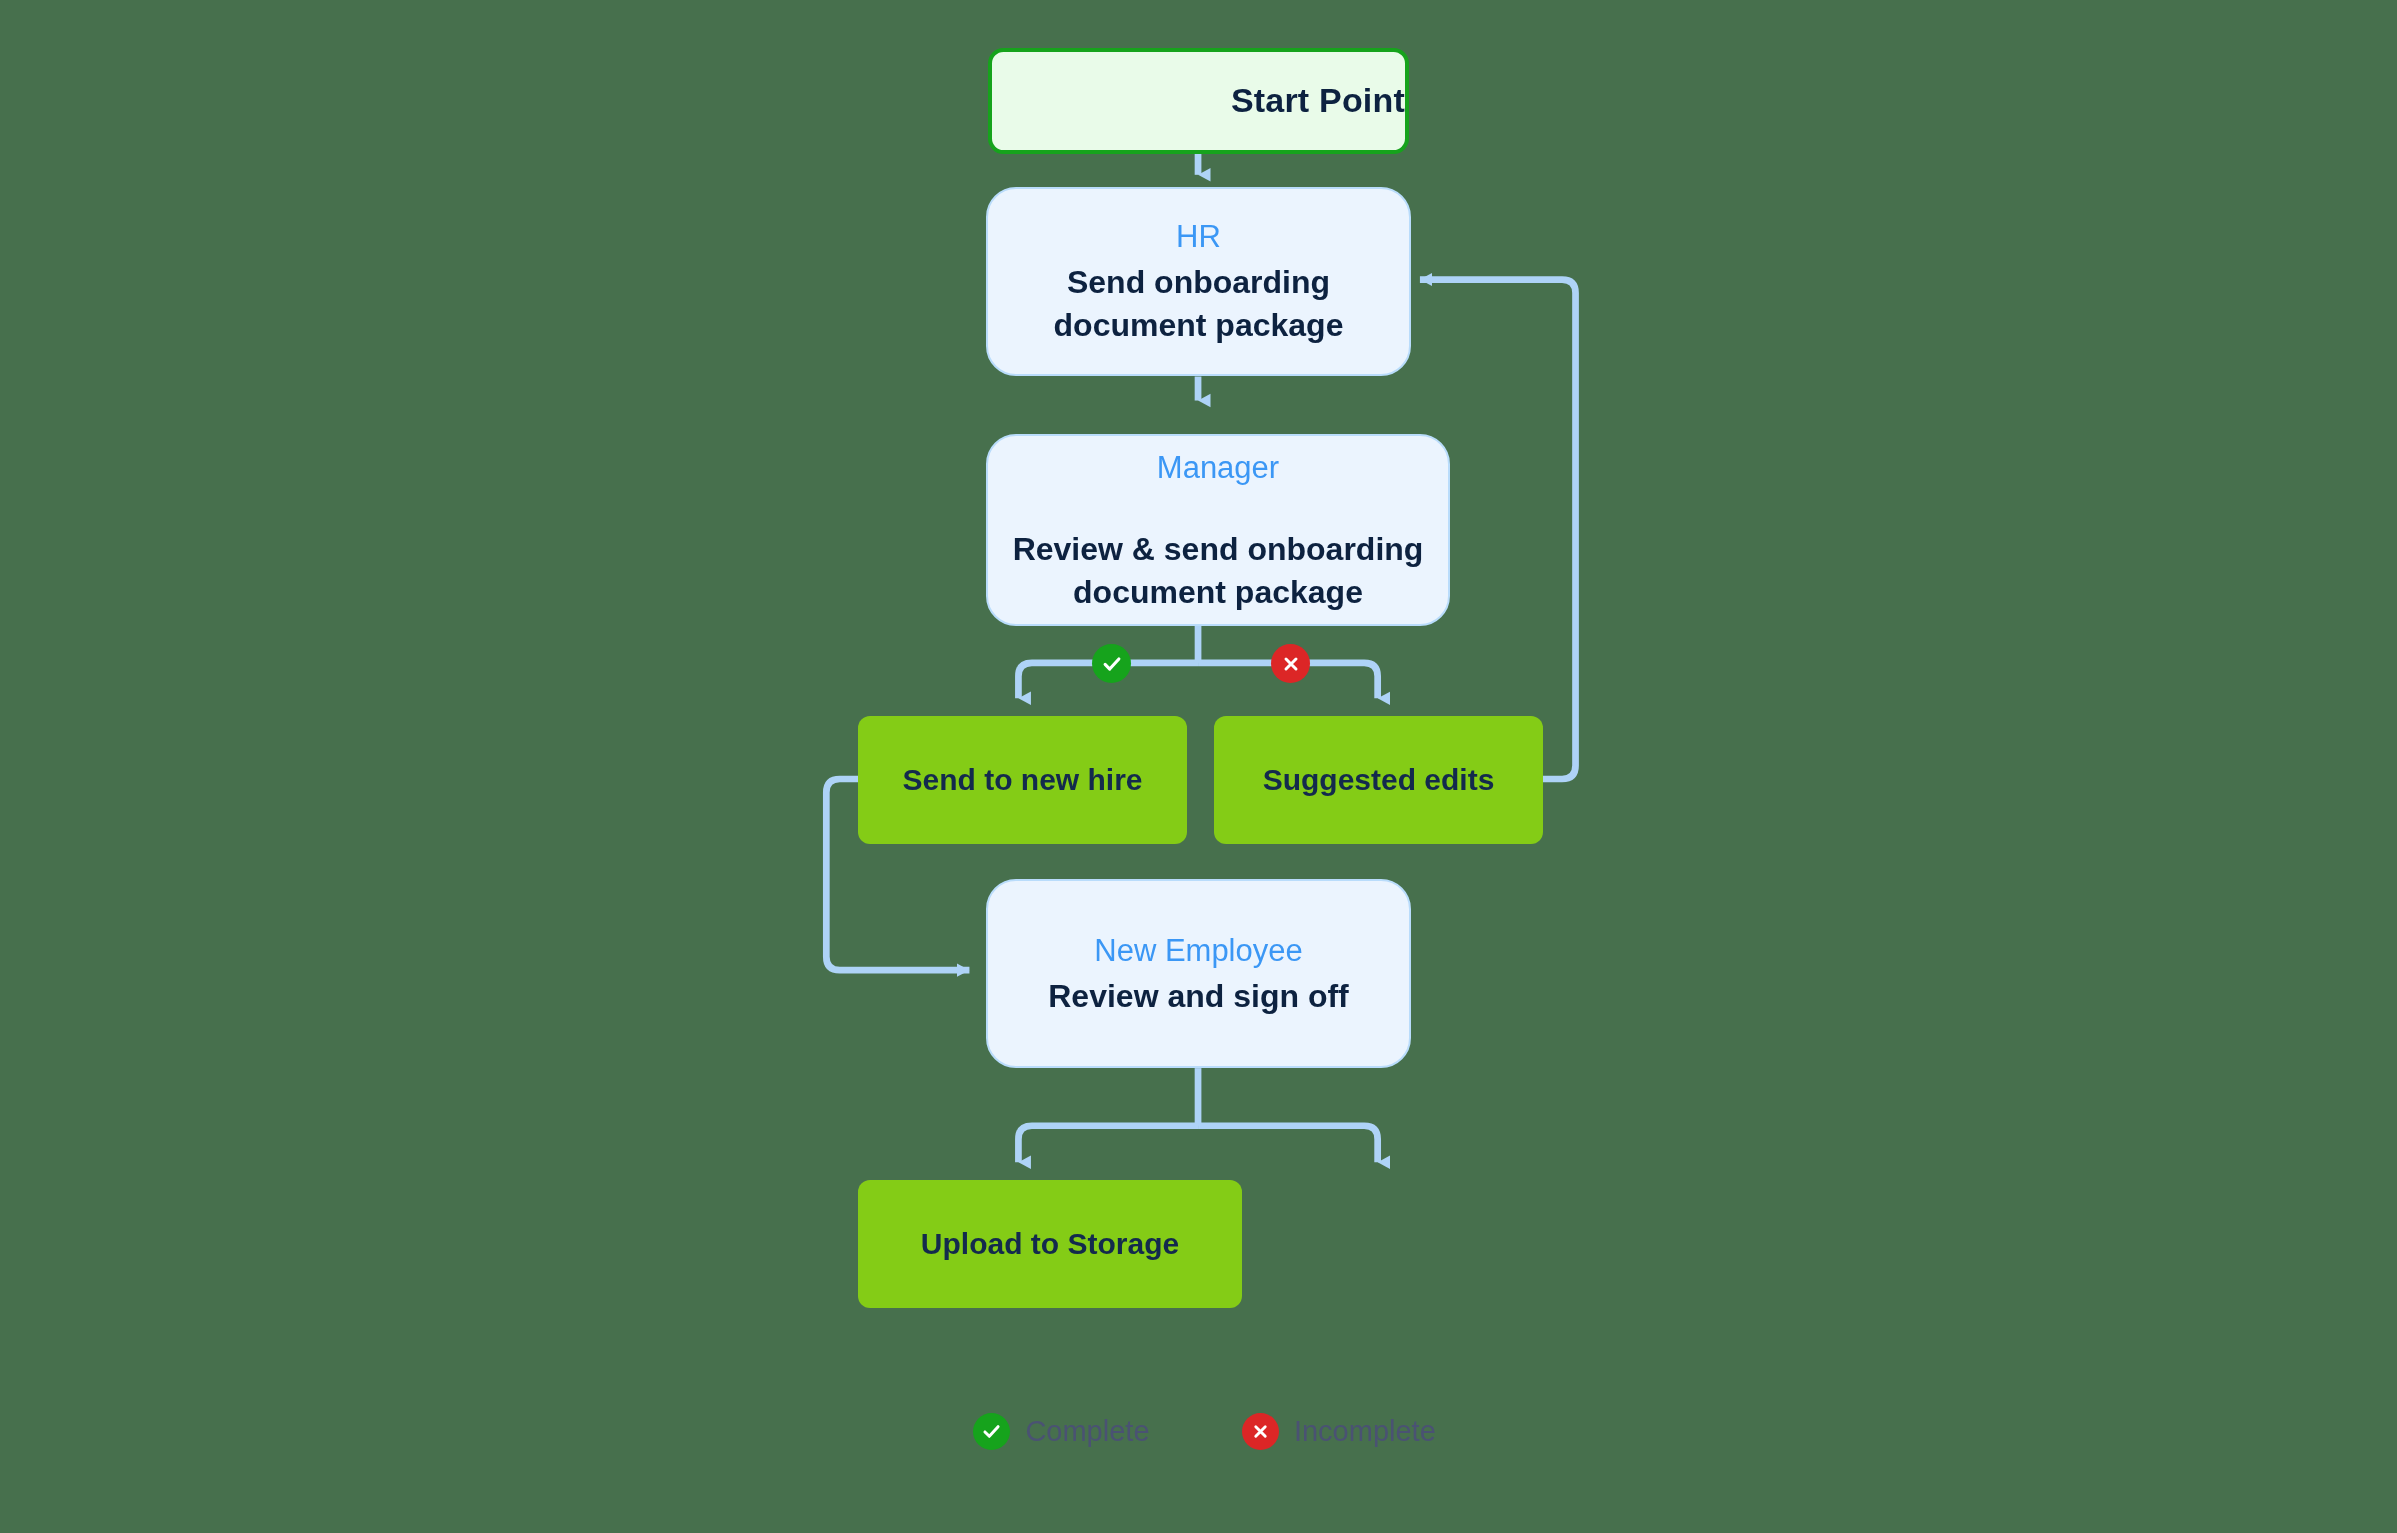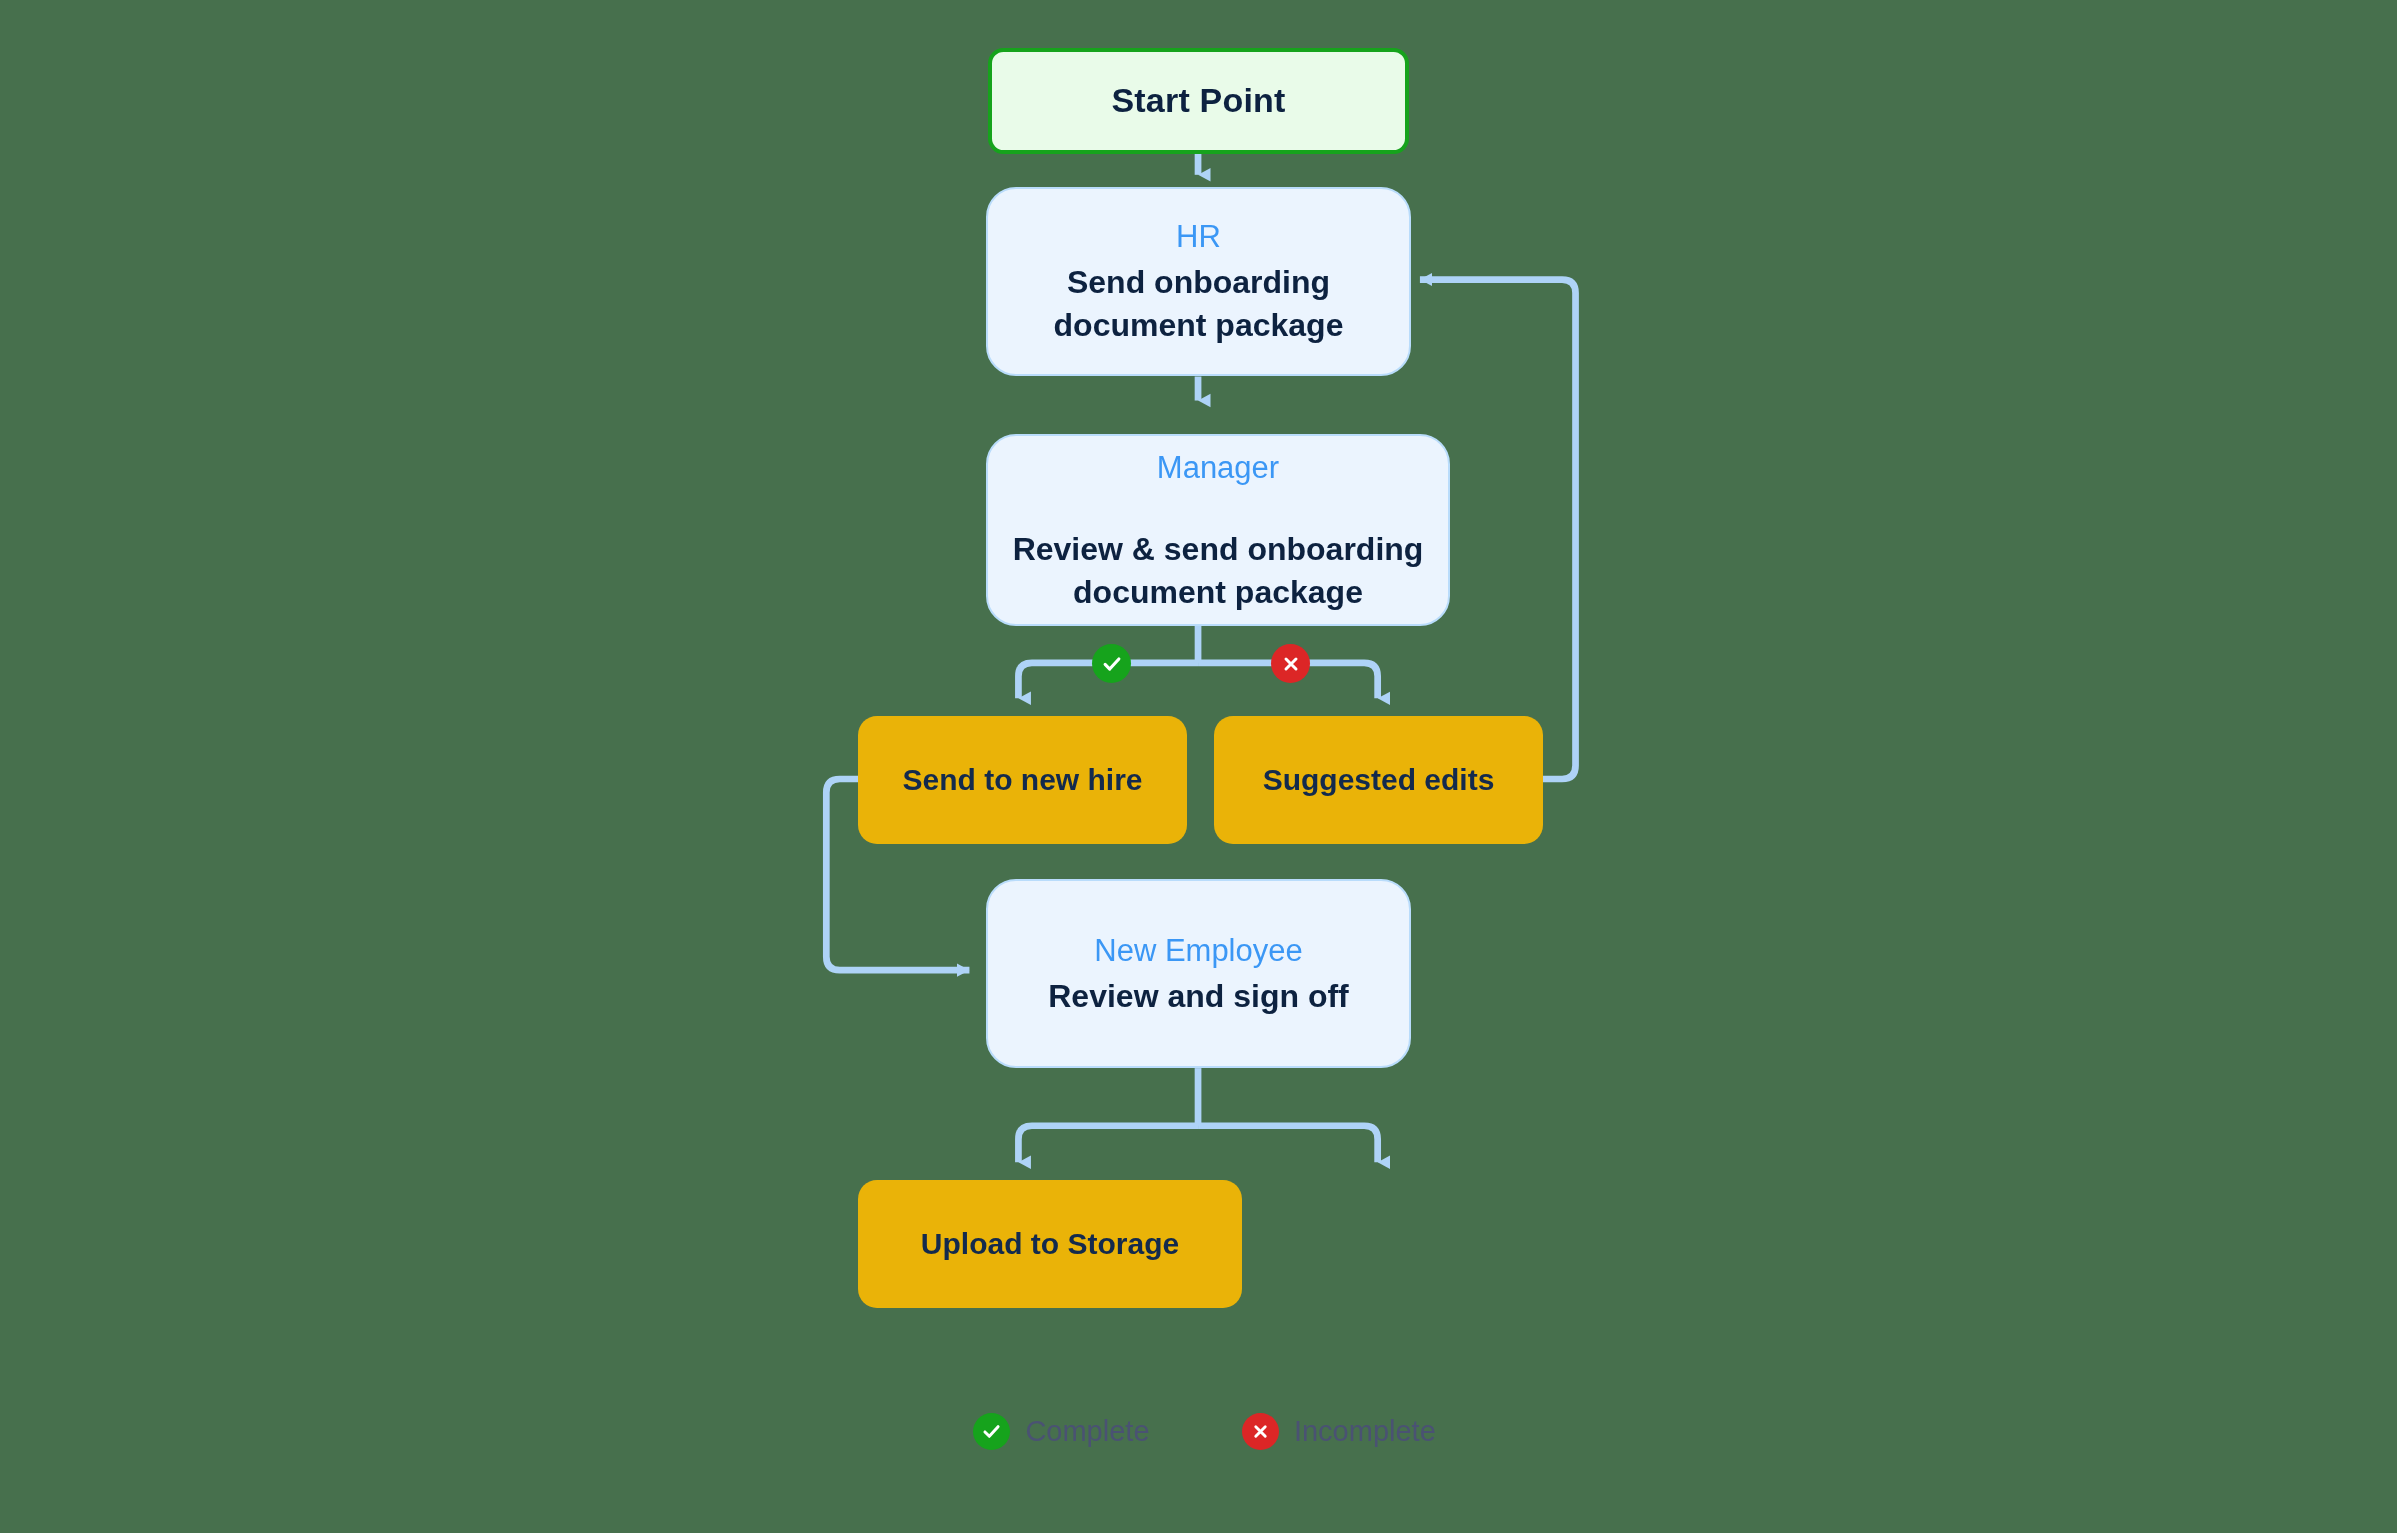--- a/index.html
+++ b/index.html
@@ -38,20 +38,21 @@
     align-items: center;
     justify-content: center;
     text-align: center;
     line-height: 1.33;
   }
 
   .node-start {
     background: #e9fbe9;
     border: 4.8px solid #16a31c;
     border-radius: 15.4px;
+    align-items: flex-end;
   }
   .node-start .title {
     font-size: 34px;
     font-weight: bold;
     color: #0d2240;
     letter-spacing: 0.2px;
   }
 
   .node-role {
     background: #ebf4fe;
@@ -65,22 +66,22 @@
     margin-bottom: 3.8px;
   }
   .node-role .title {
     font-size: 32px;
     font-weight: bold;
     color: #0d2240;
     padding: 0 21px;
   }
 
   .node-action {
-    background: #eab308;
-    border-radius: 19px;
+    background: #84cc16;
+    border-radius: 12px;
   }
   .node-action .title {
     font-size: 30px;
     font-weight: bold;
     color: #132a4d;
     padding: 0 15.4px;
   }
 
   
   .badge {

